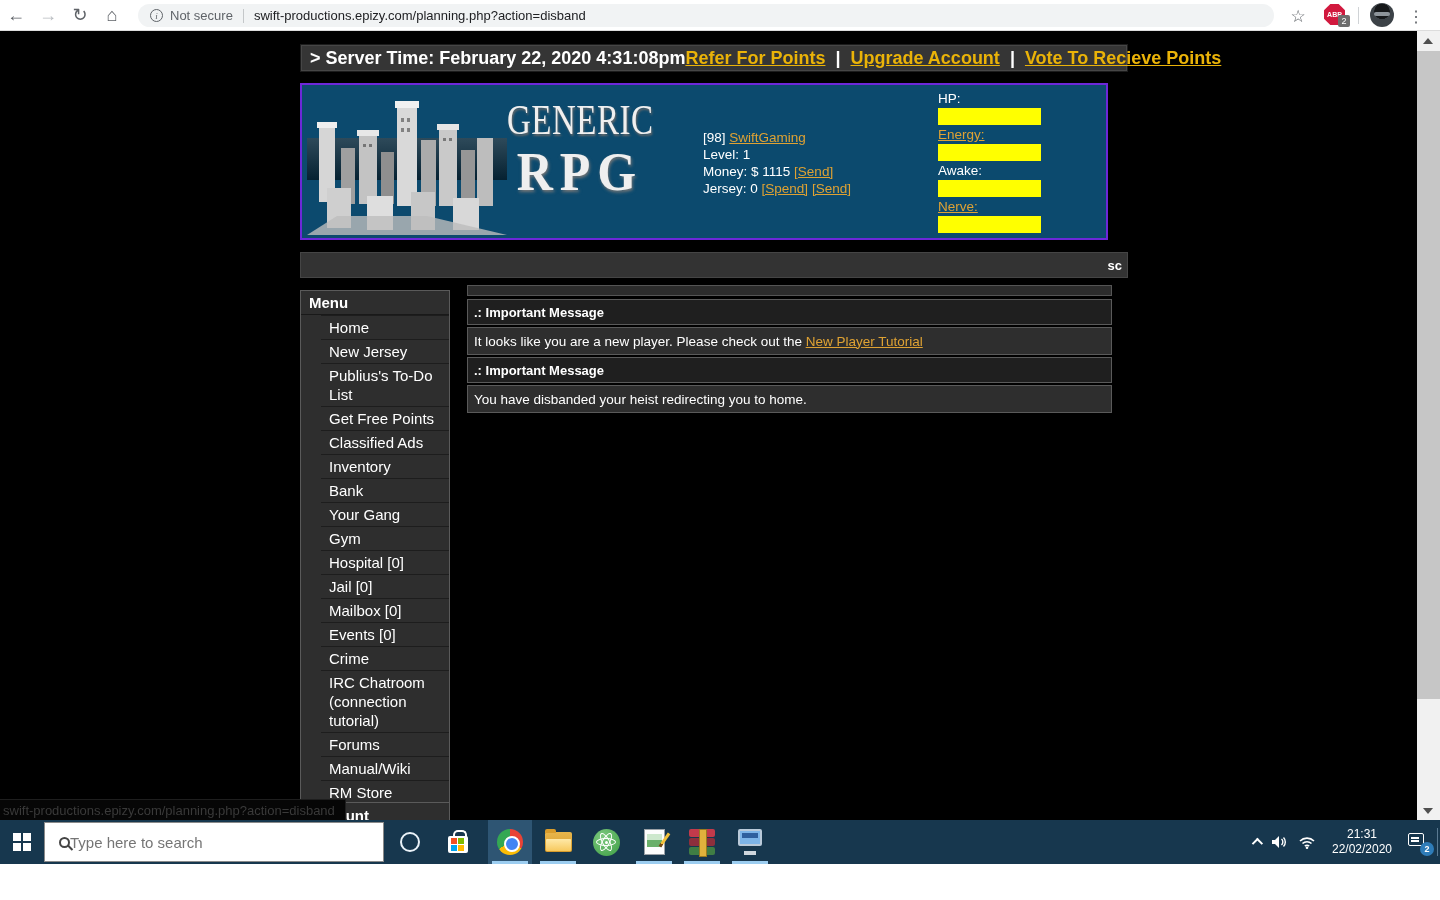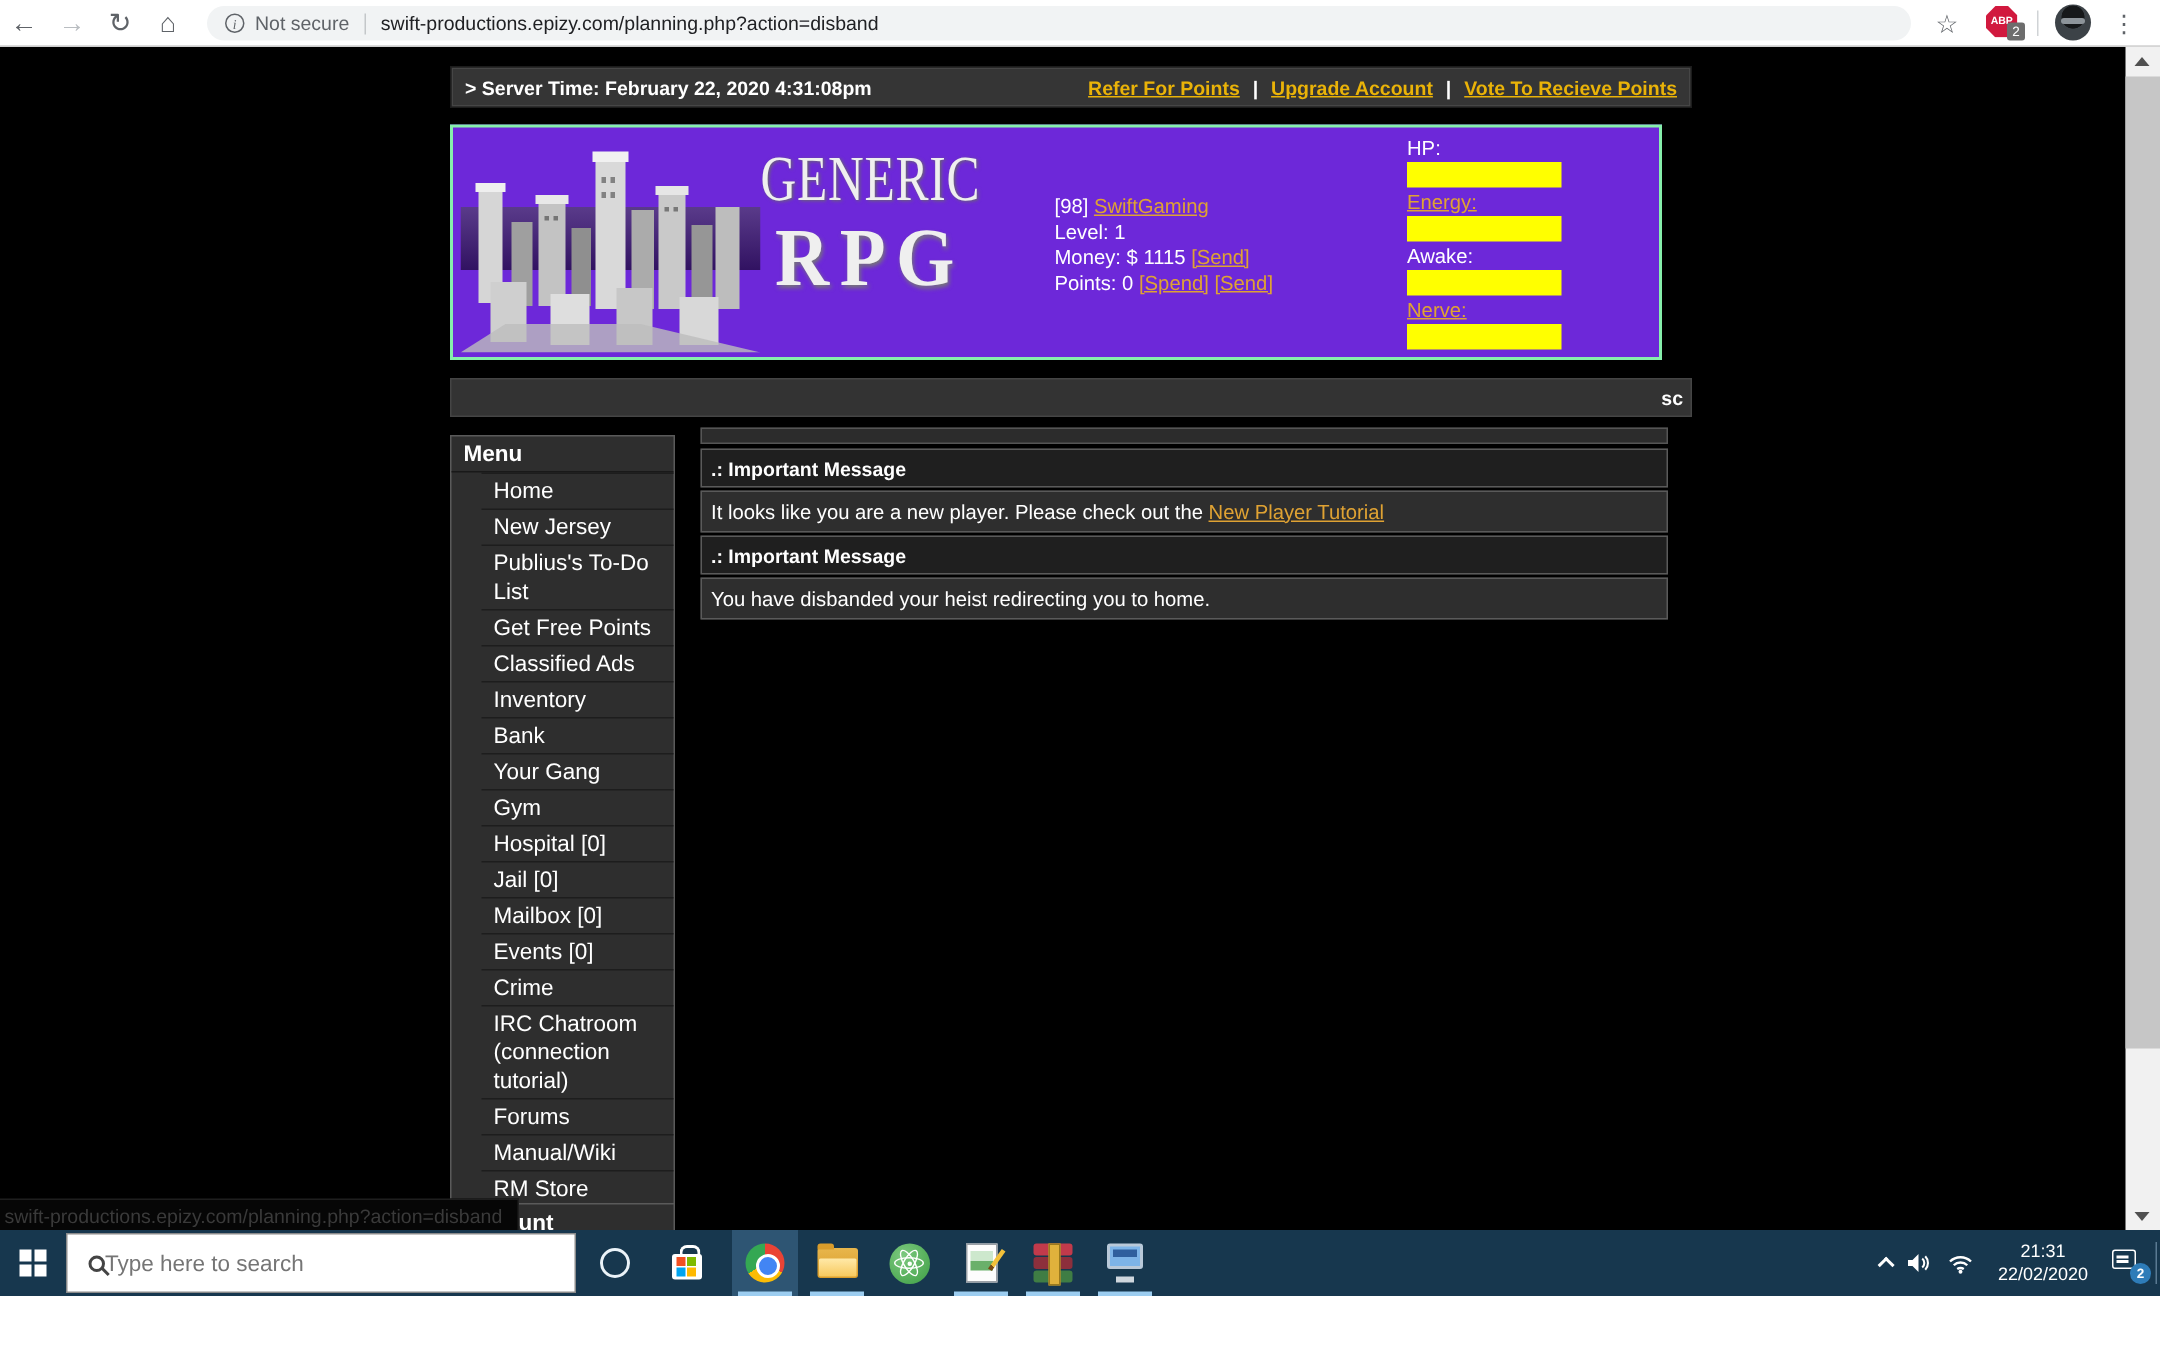--- a/index.html
+++ b/index.html
@@ -36,27 +36,27 @@
   .avatar::after { content:""; position:absolute; left:4px; top:9px; width:16px; height:4px;
                    background:#8d949a; border-radius:2px; }
   .tb-dots { position:absolute; left:1404px; top:4px; width:24px; height:24px; font-size:16px;
              color:#5f6368; display:flex; align-items:center; justify-content:center; cursor:pointer; }
 
   
   .vp { position:absolute; left:0; top:31px; width:1440px; height:789px; background:#000; overflow:hidden; }
 
   .server-bar { position:absolute; left:300px; top:13px; width:828px; height:28px; background:#353535;
                 border:1px solid #1c1c1c; box-shadow:inset 0 0 0 1px #464646; display:flex;
-                align-items:center; justify-content:space-between; padding:0 9px; font-size:13px;
+                align-items:center; justify-content:space-between; padding:0 9px; font-size:18px;
                 font-weight:bold; color:#fff; white-space:nowrap; }
   .gold-link { color:#eab308; text-decoration:underline; font-weight:bold; cursor:pointer; }
   .bar-sep { color:#fff; margin:0 5px; }
 
-  .header-box { position:absolute; left:300px; top:52px; width:808px; height:157px; background:#6d28d9;
-                border:2px solid #86efac; }
+  .header-box { position:absolute; left:300px; top:52px; width:808px; height:157px; background:#0c4a6e;
+                border:2px solid #6d28d9; }
   .logo { position:absolute; left:5px; top:3px; width:348px; height:147px; }
   .logo-text { position:absolute; left:200px; top:10px; width:146px; text-align:center; color:#efefef;
                font-family:"Liberation Serif",serif; }
   .logo-line1 { display:block; font-size:33px; line-height:44px; transform:scaleY(1.3);
                 text-shadow:1px 1px 2px #6a6a6a; letter-spacing:0.5px; }
   .logo-line2 { display:block; font-size:50px; line-height:58px; font-weight:bold; letter-spacing:7px;
                 transform:scaleY(1.1); text-shadow:1px 2px 3px #777; }
   .player-info { position:absolute; left:401px; top:44px; font-size:13.5px; color:#fff; line-height:17px;
                  white-space:nowrap; }
   .page-link { color:#dfa233; text-decoration:underline; cursor:pointer; }
@@ -268,21 +268,21 @@
       <div>
         <span>Level:</span>
         <span>1</span>
       </div>
       <div>
         <span>Money:</span>
         <span>$ 1115</span>
         <span class="page-link">[Send]</span>
       </div>
       <div>
-        <span>Points:</span>
+        <span>Jersey:</span>
         <span>0</span>
         <span class="page-link">[Spend]</span>
         <span class="page-link">[Send]</span>
       </div>
     </div>
 
     <div class="stats">
       <span class="stat-label">HP:</span>
       <div class="stat-bar"></div>
       <span class="stat-label page-link">Energy:</span>

